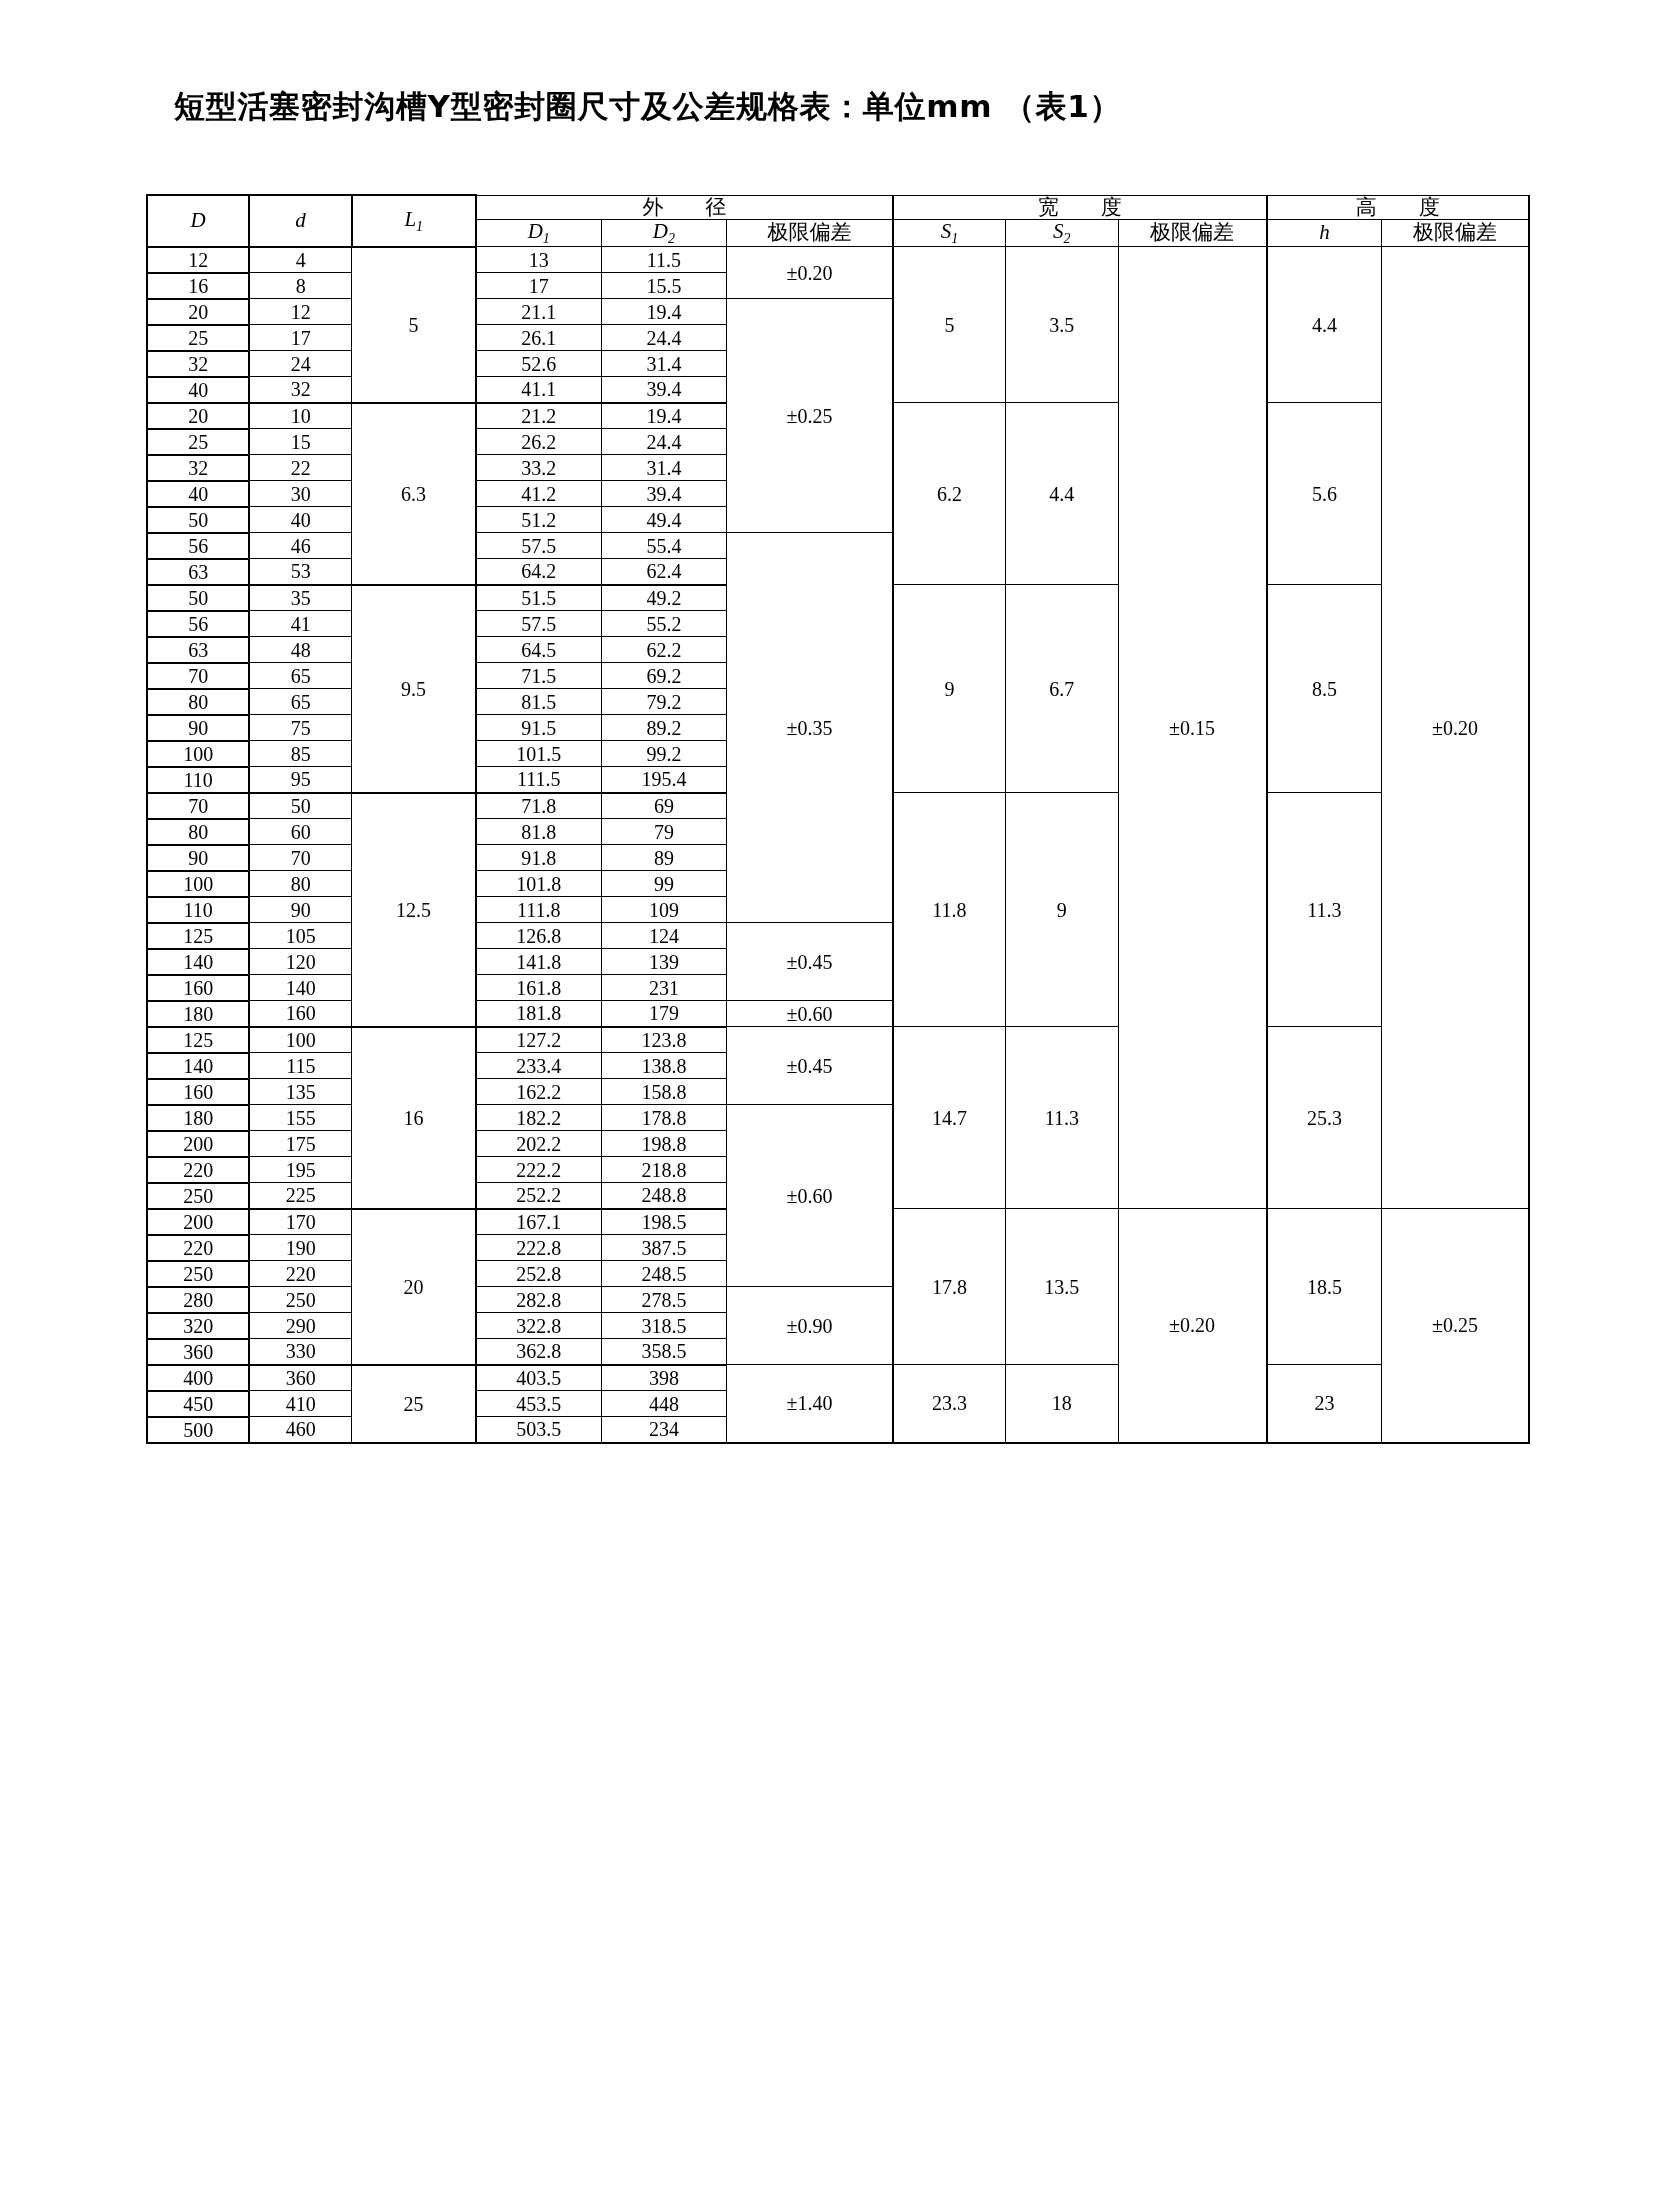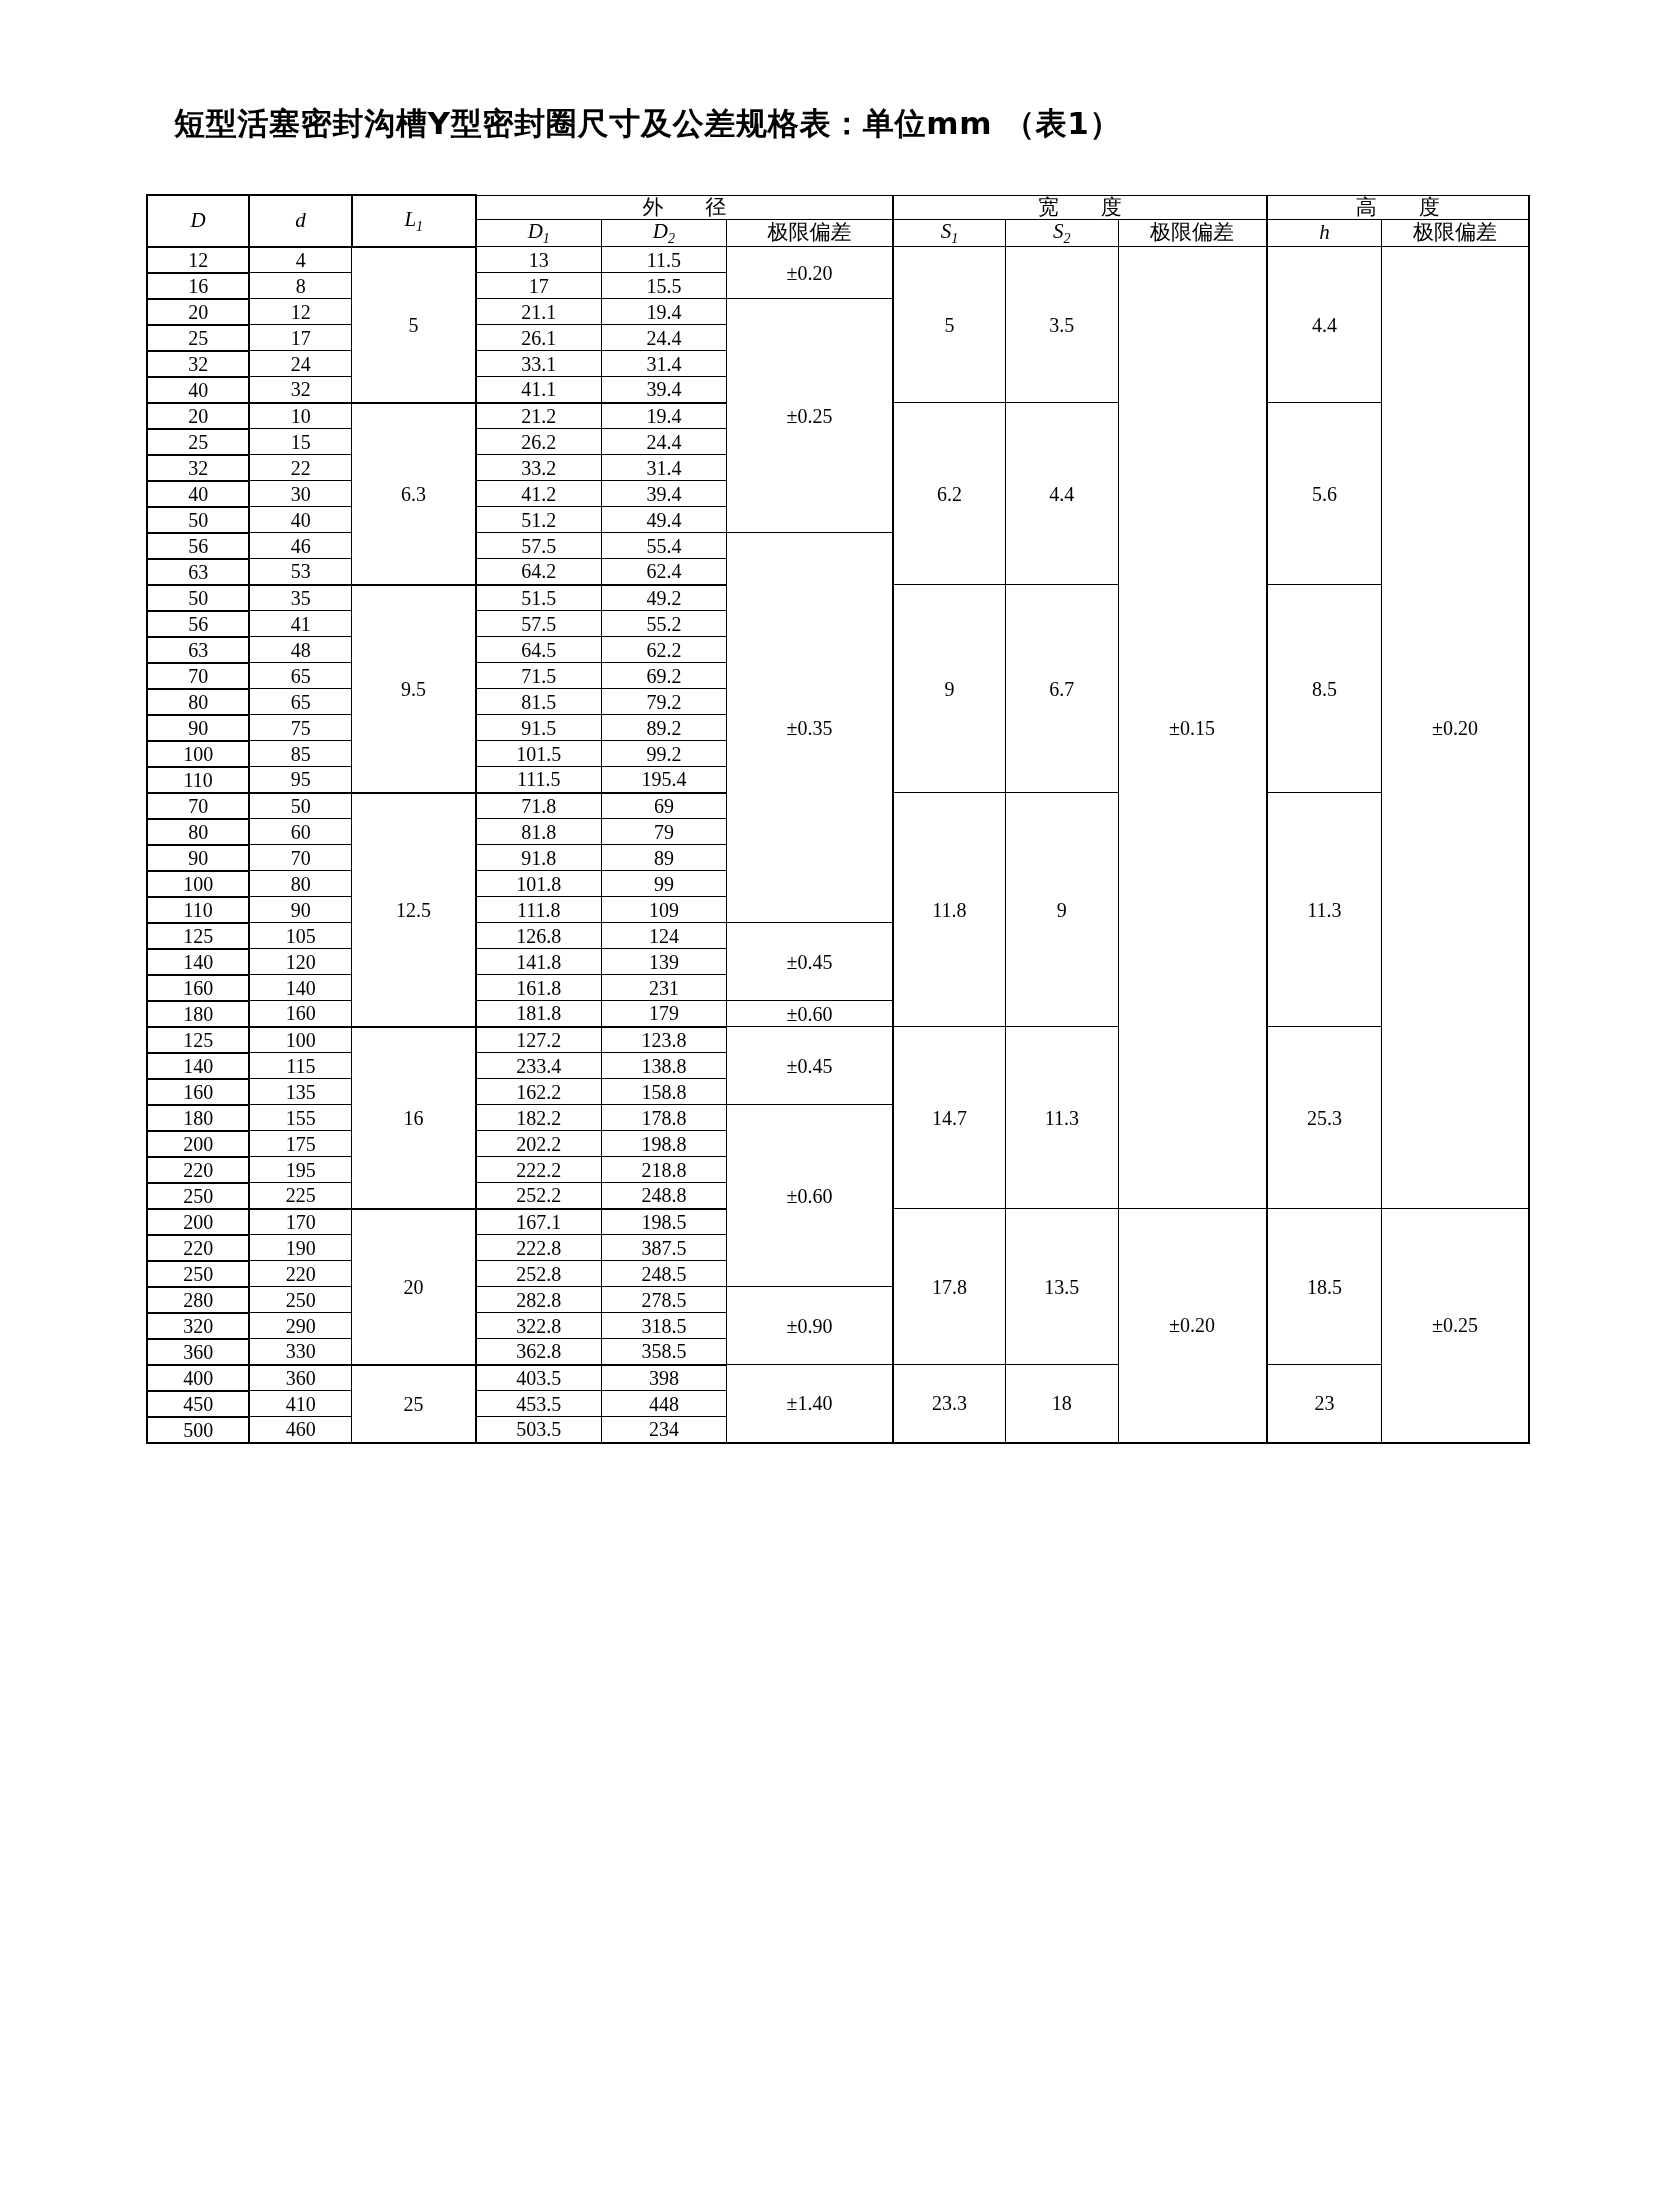--- a/index.html
+++ b/index.html
@@ -16,21 +16,21 @@
   }
   .page {
     position: relative;
     width: 1674px;
     height: 2205px;
     box-sizing: border-box;
   }
   .doc-title {
     position: absolute;
     left: 174px;
-    top: 103px;
+    top: 86px;
     font-family: "DejaVu Sans", sans-serif;
     font-size: 31px;
     font-weight: bold;
     letter-spacing: 0.7px;
     white-space: nowrap;
   }
   .table-wrap {
     position: absolute;
     left: 146px;
     top: 194px;
@@ -167,21 +167,21 @@
           </tr>
           <tr>
             <td class="outer-frame">25</td>
             <td>17</td>
             <td class="thick-left">26.1</td>
             <td>24.4</td>
           </tr>
           <tr>
             <td class="outer-frame">32</td>
             <td>24</td>
-            <td class="thick-left">33.1</td>
+            <td class="thick-left">52.6</td>
             <td>31.4</td>
           </tr>
           <tr>
             <td class="outer-frame">40</td>
             <td>32</td>
             <td class="thick-left">41.1</td>
             <td>39.4</td>
           </tr>
           <tr>
             <td class="outer-frame thick-top">20</td>

